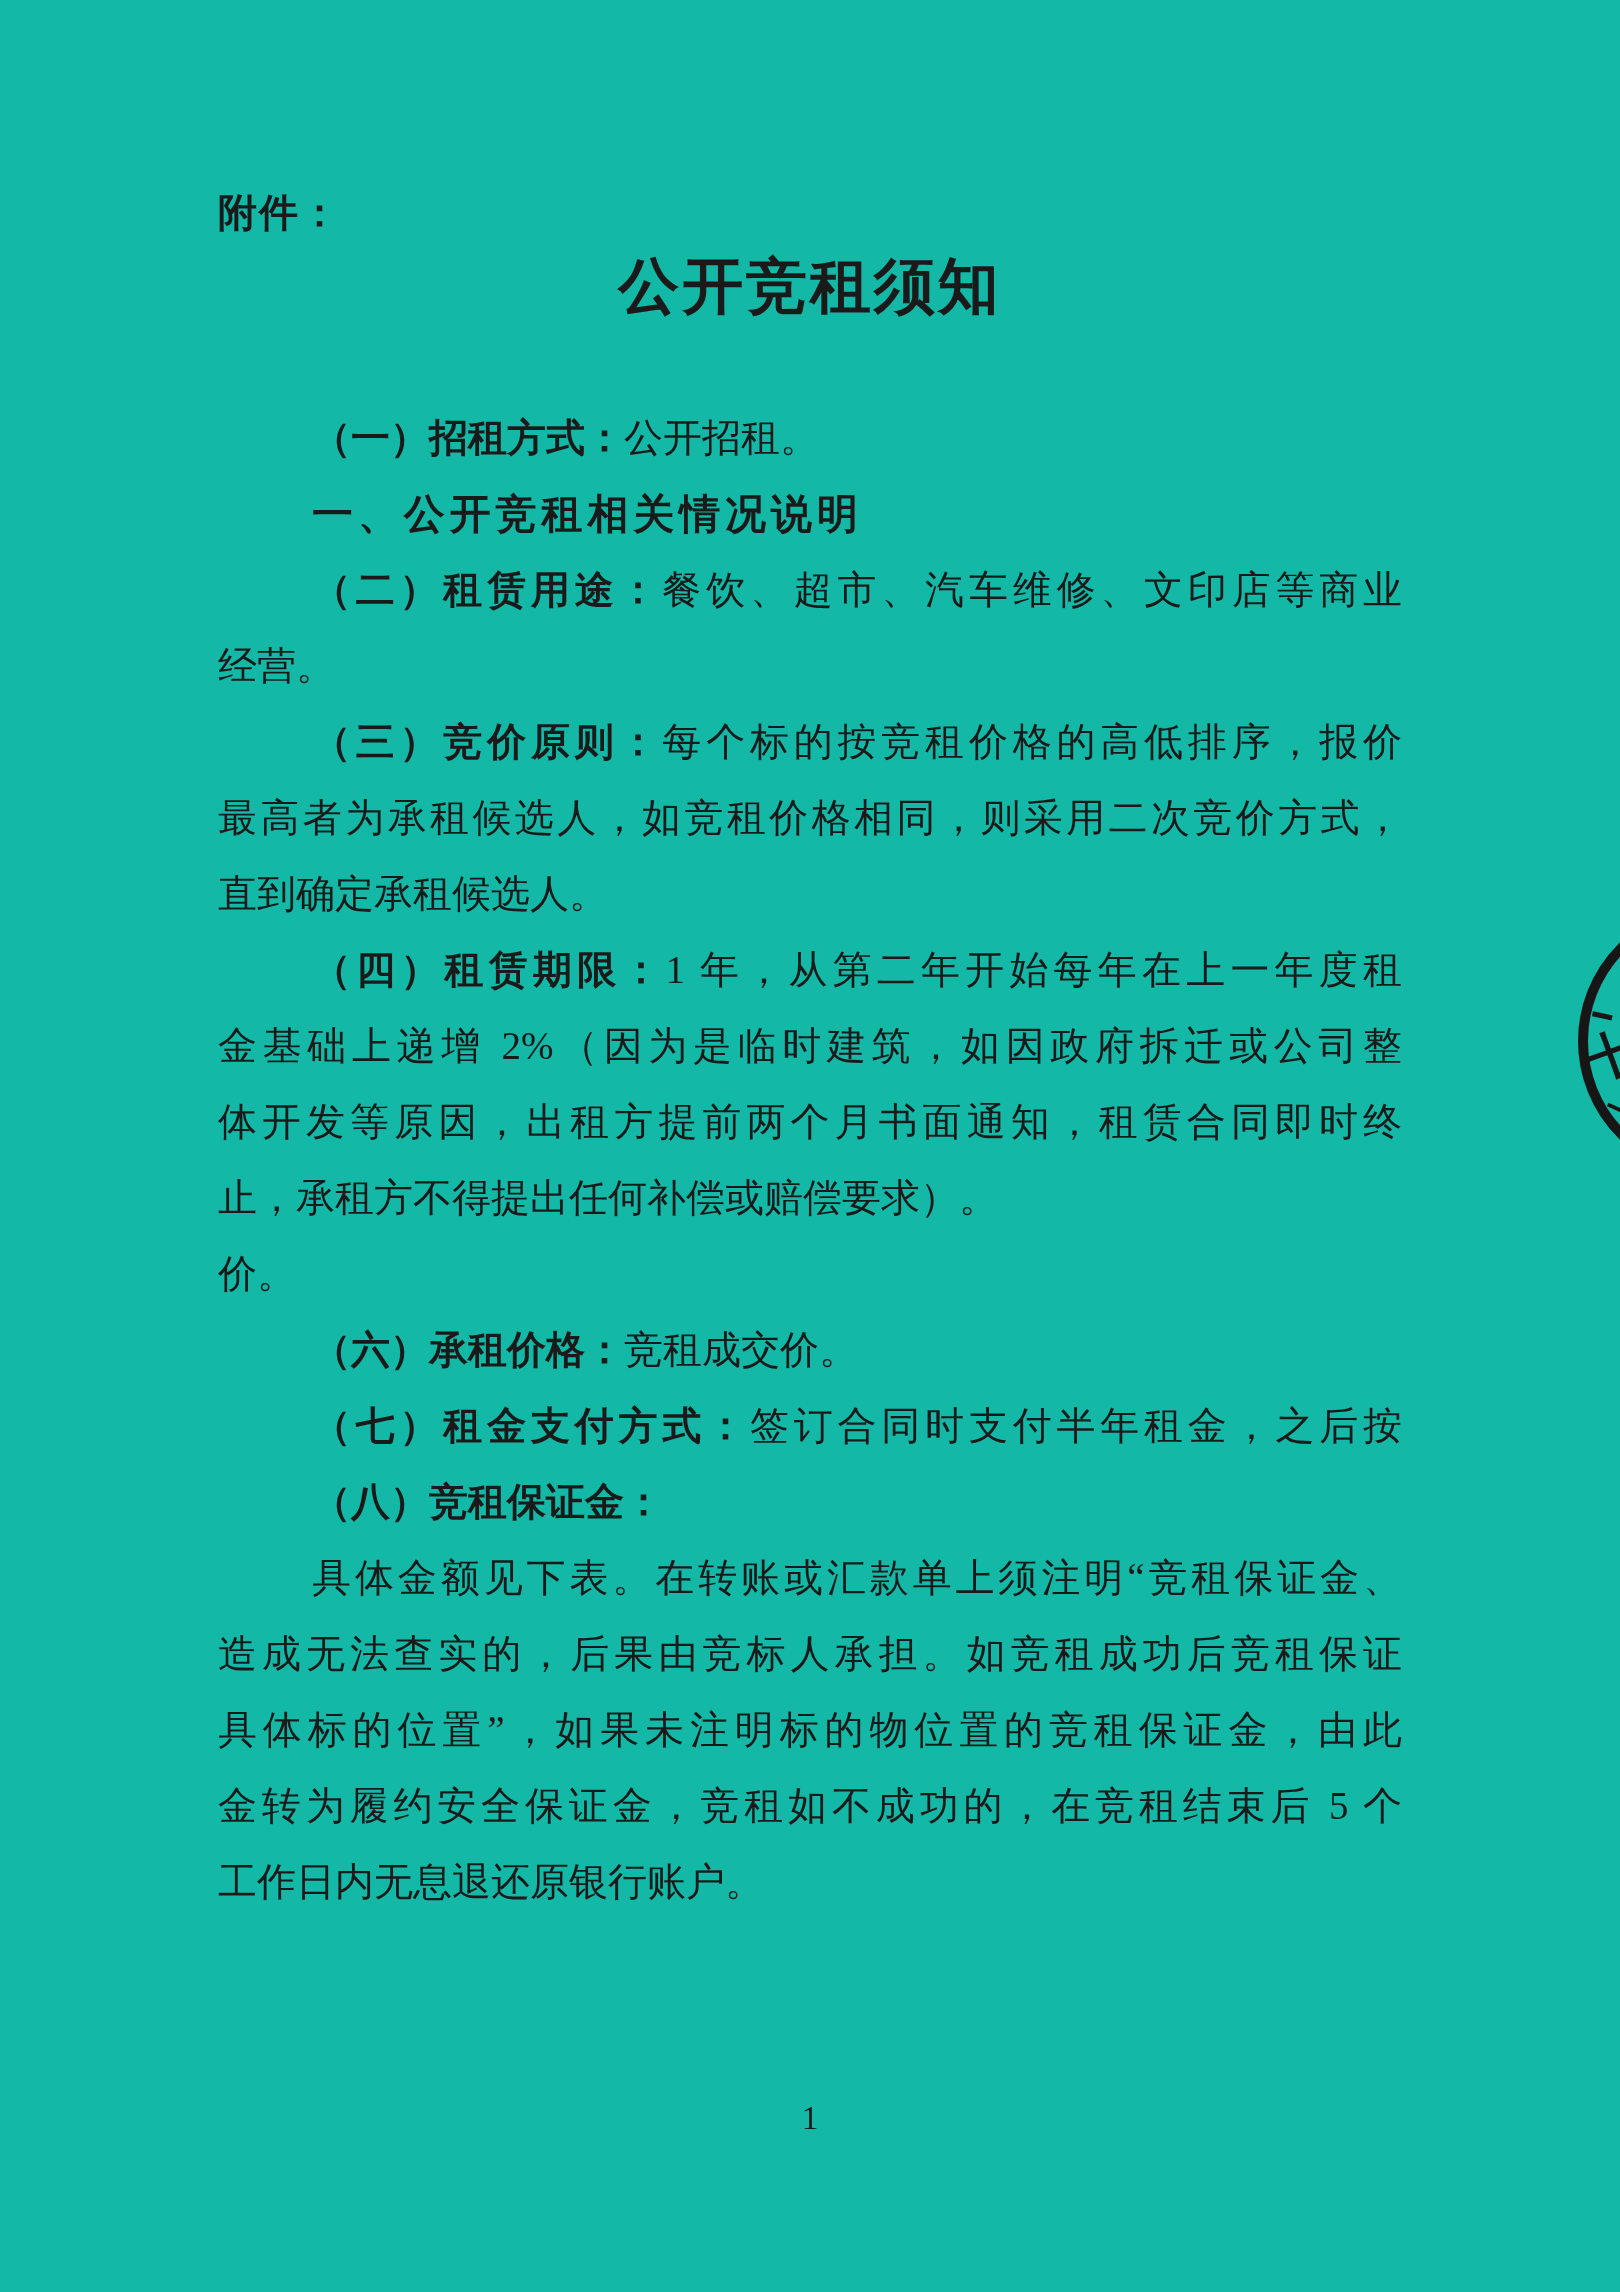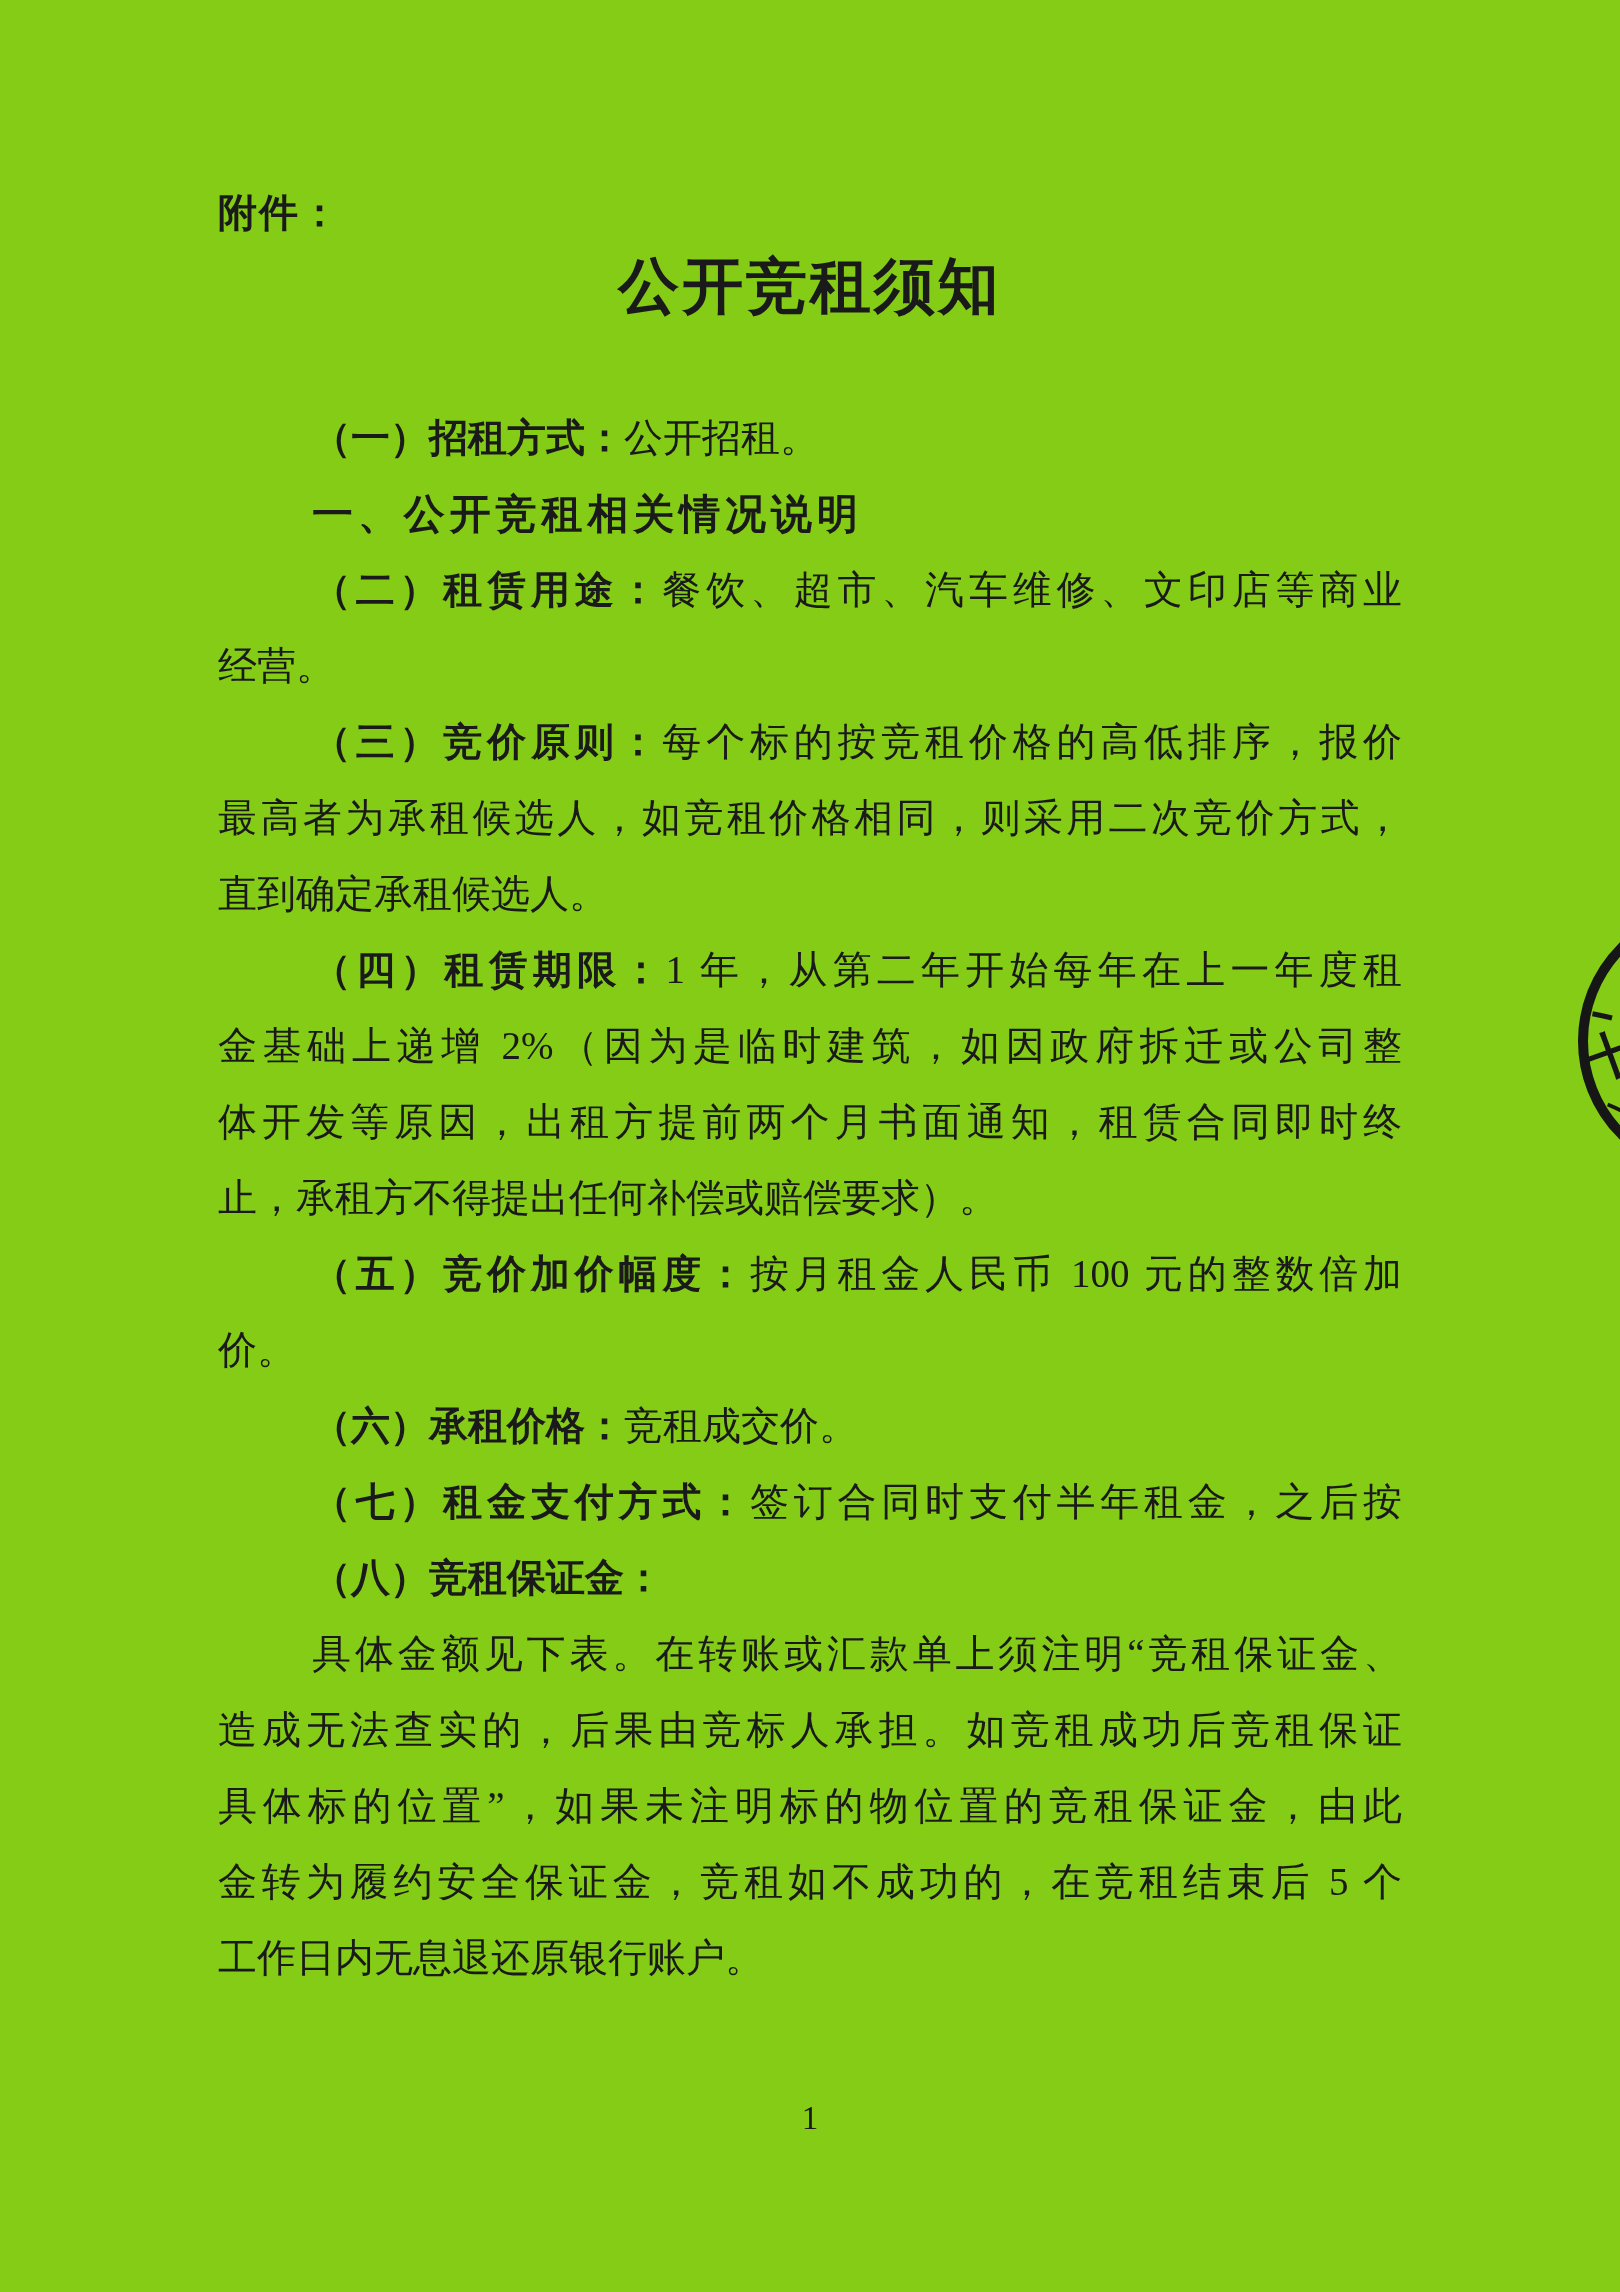--- a/index.html
+++ b/index.html
@@ -1,21 +1,21 @@
 <!DOCTYPE html>
 <html><head>
 <meta charset="utf-8">
 <style>
   html, body { margin: 0; padding: 0; background: #e8e8e8; }
   .page {
     position: relative;
     width: 1620px;
     height: 2293px;
     margin: 0 auto;
-    background: #84cc16;
+    background: #14b8a6;
     overflow: hidden;
     color: #1a1a1a;
     font-family: "Liberation Serif", "DejaVu Serif", serif;
   }
   .attachment {
     position: absolute;
     left: 218px;
     top: 189px;
     font-family: "Liberation Sans", "DejaVu Sans", sans-serif;
     font-weight: bold;
@@ -105,21 +105,20 @@
       <div class="line indent heading"><span class="seg b">一、公开竞租相关情况说明</span></div>
       <div class="line indent justify"><span class="seg b">（二）租赁用途：</span><span class="seg">餐饮、超市、汽车维修、文印店等商业</span></div>
       <div class="line"><span class="seg">经营。</span></div>
       <div class="line indent justify"><span class="seg b">（三）竞价原则：</span><span class="seg">每个标的按竞租价格的高低排序，报价</span></div>
       <div class="line justify"><span class="seg">最高者为承租候选人，如竞租价格相同，则采用二次竞价方式，</span></div>
       <div class="line"><span class="seg">直到确定承租候选人。</span></div>
       <div class="line indent justify"><span class="seg b">（四）租赁期限：</span><span class="seg">1 年，从第二年开始每年在上一年度租</span></div>
       <div class="line justify"><span class="seg">金基础上递增 2%（因为是临时建筑，如因政府拆迁或公司整</span></div>
       <div class="line justify"><span class="seg">体开发等原因，出租方提前两个月书面通知，租赁合同即时终</span></div>
       <div class="line"><span class="seg">止，承租方不得提出任何补偿或赔偿要求）。</span></div>
-      <div class="line indent justify"><span class="seg b">（五）竞价加价幅度：</span><span class="seg">按月租金人民币 100 元的整数倍加</span></div>
       <div class="line"><span class="seg">价。</span></div>
       <div class="line indent"><span class="seg b">（六）承租价格：</span><span class="seg">竞租成交价。</span></div>
       <div class="line indent justify"><span class="seg b">（七）租金支付方式：</span><span class="seg">签订合同时支付半年租金，之后按</span></div>
       <div class="line indent"><span class="seg b">（八）竞租保证金：</span></div>
       <div class="line indent justify"><span class="seg">具体金额见下表。在转账或汇款单上须注明“竞租保证金、</span></div>
       <div class="line justify"><span class="seg">造成无法查实的，后果由竞标人承担。如竞租成功后竞租保证</span></div>
       <div class="line justify"><span class="seg">具体标的位置”，如果未注明标的物位置的竞租保证金，由此</span></div>
       <div class="line justify"><span class="seg">金转为履约安全保证金，竞租如不成功的，在竞租结束后 5 个</span></div>
       <div class="line"><span class="seg">工作日内无息退还原银行账户。</span></div>
     </div>

